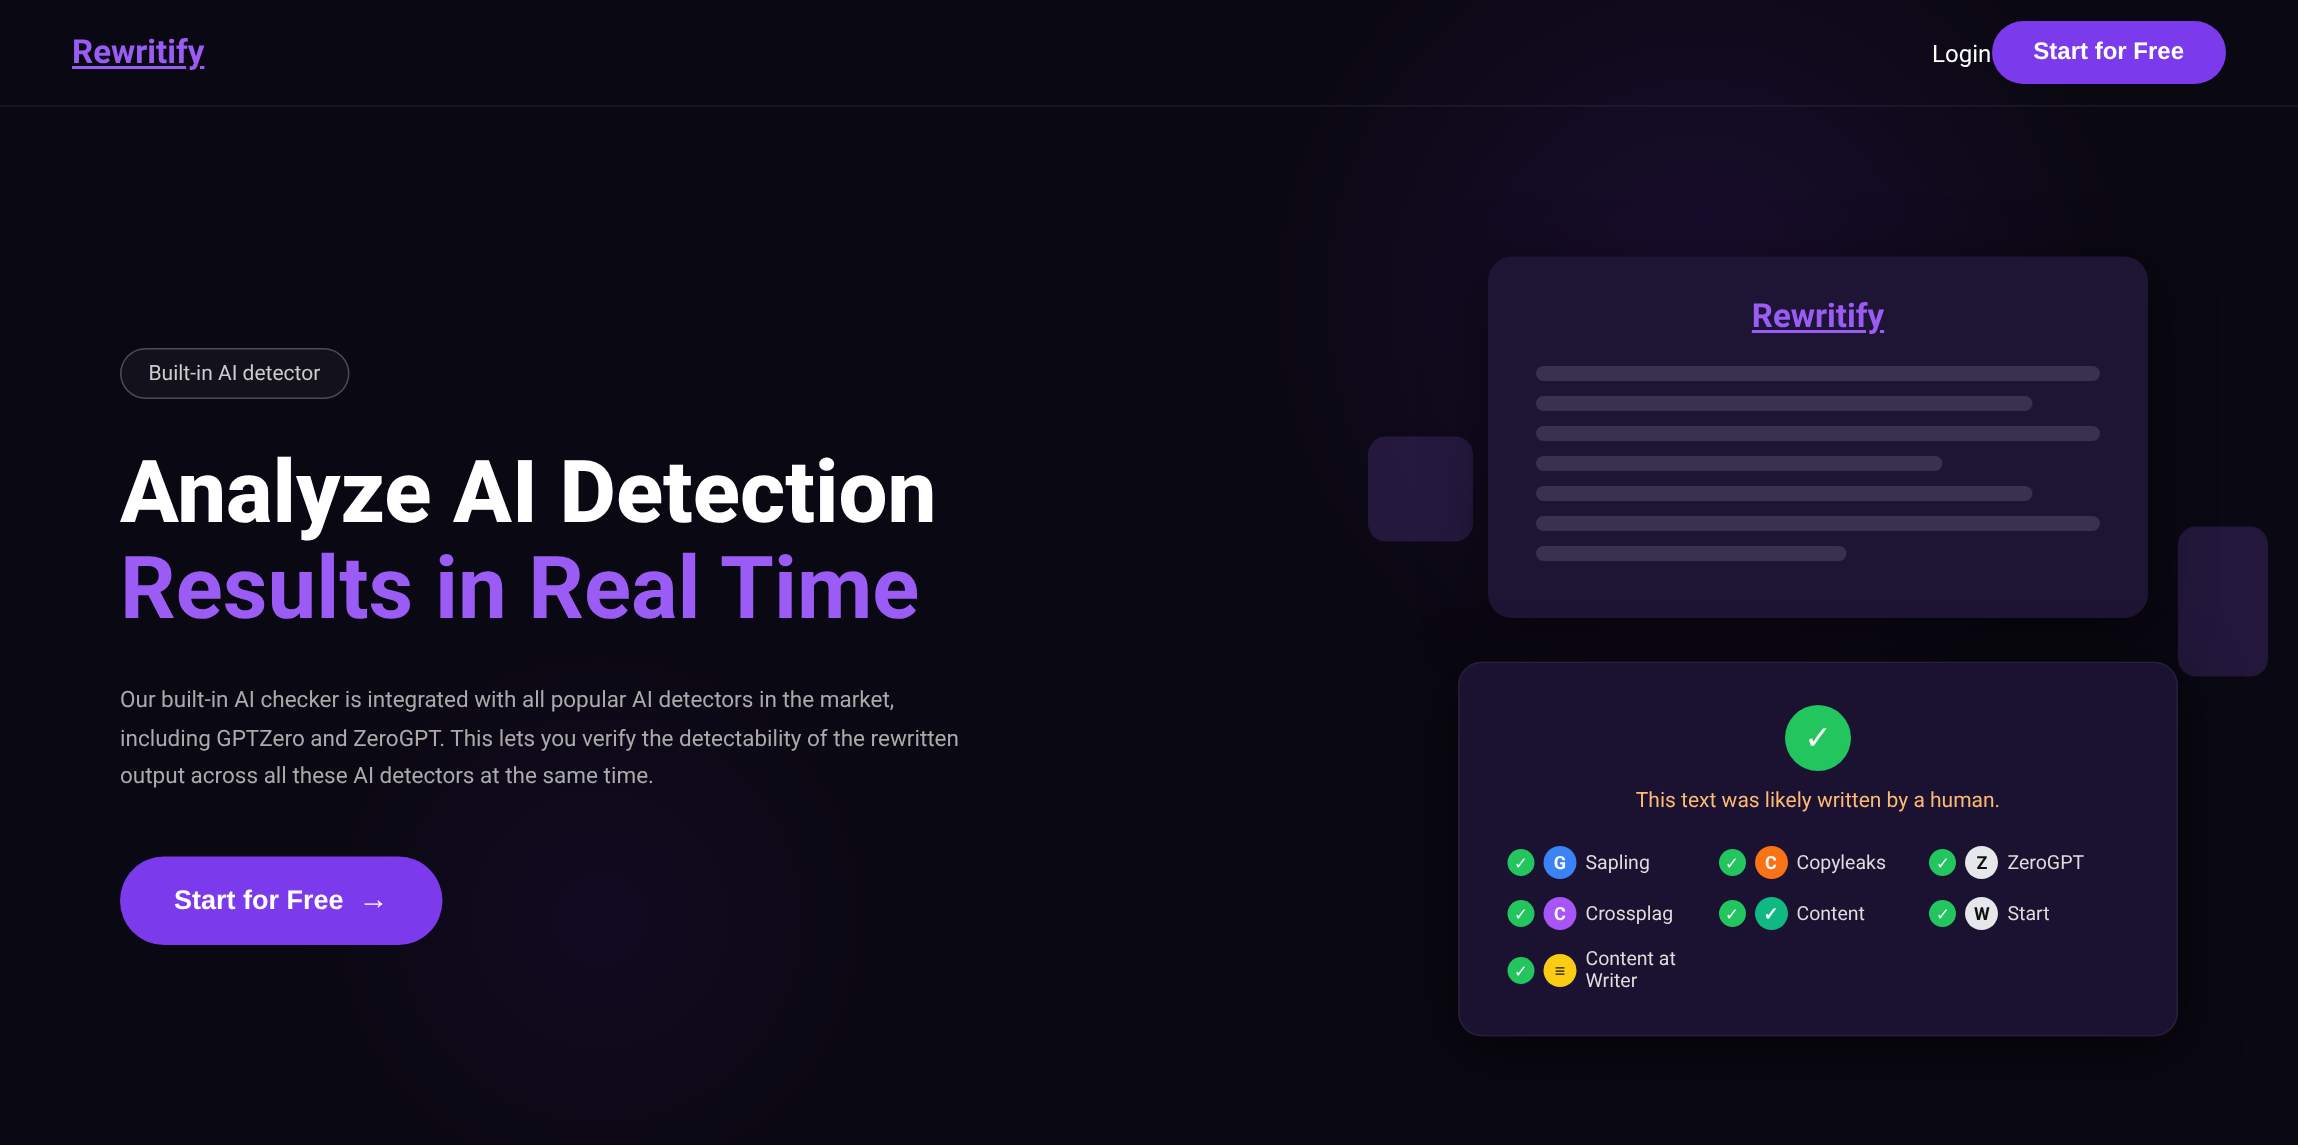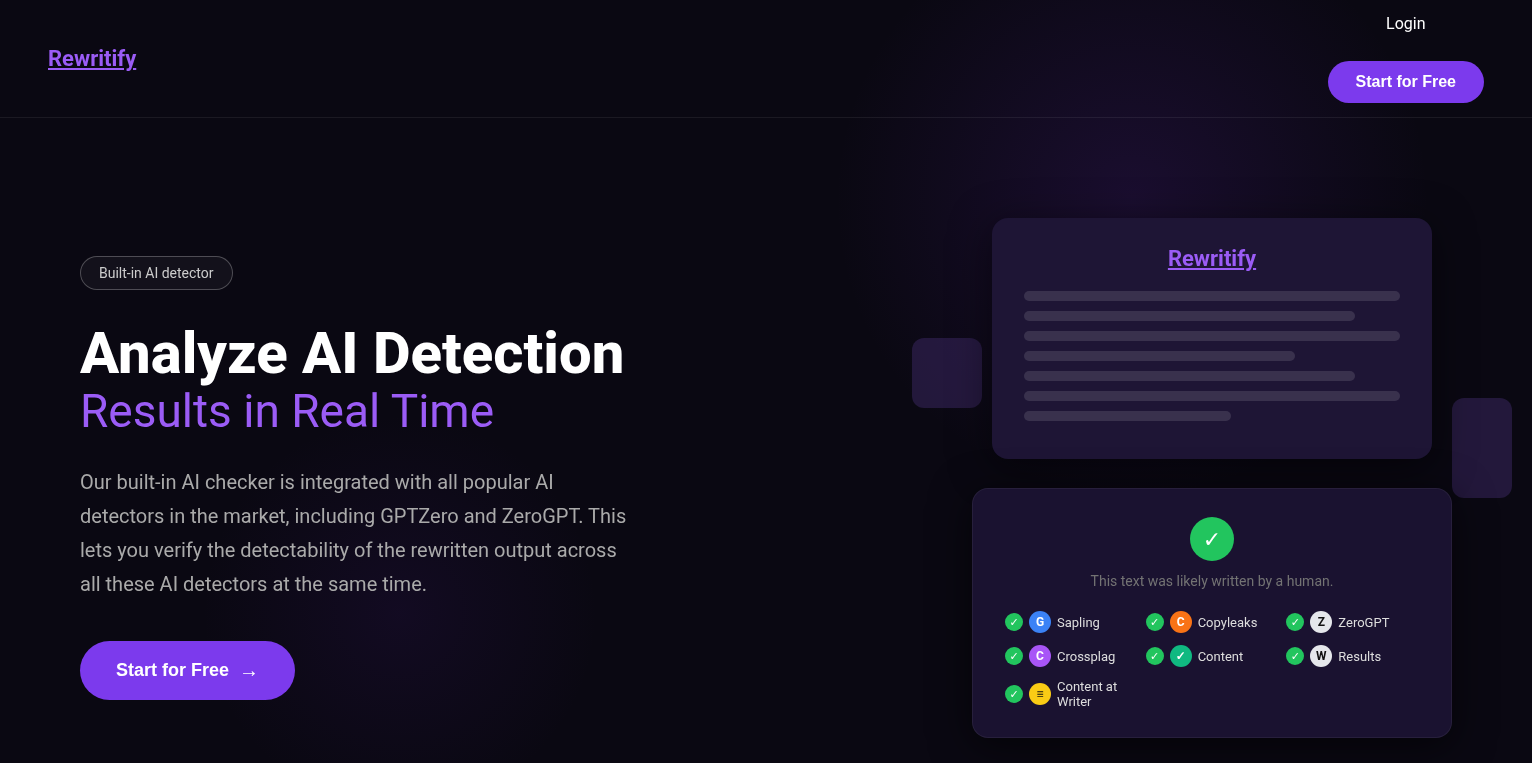--- a/index.html
+++ b/index.html
@@ -27,22 +27,20 @@
       font-size: 22px;
       font-weight: 700;
       color: #9b5cf6;
       text-decoration: underline;
       cursor: pointer;
     }
 
     .nav-right {
       display: flex;
       align-items: center;
-      gap: 28px;
-      flex-direction: column;
     }
 
     .nav-login {
       color: #ffffff;
       font-size: 16px;
       cursor: pointer;
       font-weight: 400;
     }
 
     .nav-cta {
@@ -84,30 +82,30 @@
 
     .hero-title-white {
       font-size: 58px;
       font-weight: 800;
       color: #ffffff;
       line-height: 1.1;
       display: block;
     }
 
     .hero-title-purple {
-      font-size: 46px;
-      font-weight: 400;
+      font-size: 58px;
+      font-weight: 700;
       color: #9b5cf6;
       line-height: 1.1;
       display: block;
       margin-bottom: 28px;
     }
 
     .hero-desc {
-      font-size: 20px;
+      font-size: 15px;
       color: #aaaaaa;
       line-height: 1.7;
       max-width: 560px;
       margin-bottom: 40px;
     }
 
     .hero-btn {
       display: inline-flex;
       align-items: center;
       gap: 10px;
@@ -216,21 +214,21 @@
       display: flex;
       align-items: center;
       justify-content: center;
       font-size: 22px;
       color: white;
     }
 
     .result-text {
       text-align: center;
       font-size: 14px;
-      color: #737373;
+      color: #fdba74;
       margin-bottom: 22px;
     }
 
     .detector-grid {
       display: grid;
       grid-template-columns: 1fr 1fr 1fr;
       gap: 12px 8px;
     }
 
     .detector-item {
@@ -379,21 +377,21 @@
             <span>Crossplag</span>
           </div>
           <div class="detector-item">
             <div class="detector-check">✓</div>
             <div class="detector-icon icon-sapling">✓</div>
             <span>Content</span>
           </div>
           <div class="detector-item">
             <div class="detector-check">✓</div>
             <div class="detector-icon icon-writer">W</div>
-            <span>Results</span>
+            <span>Start</span>
           </div>
           <div class="detector-item">
             <div class="detector-check">✓</div>
             <div class="detector-icon icon-contentatscale">≡</div>
             <span>Content at Writer</span>
           </div>
         </div>
     </div>
   </div>
 

